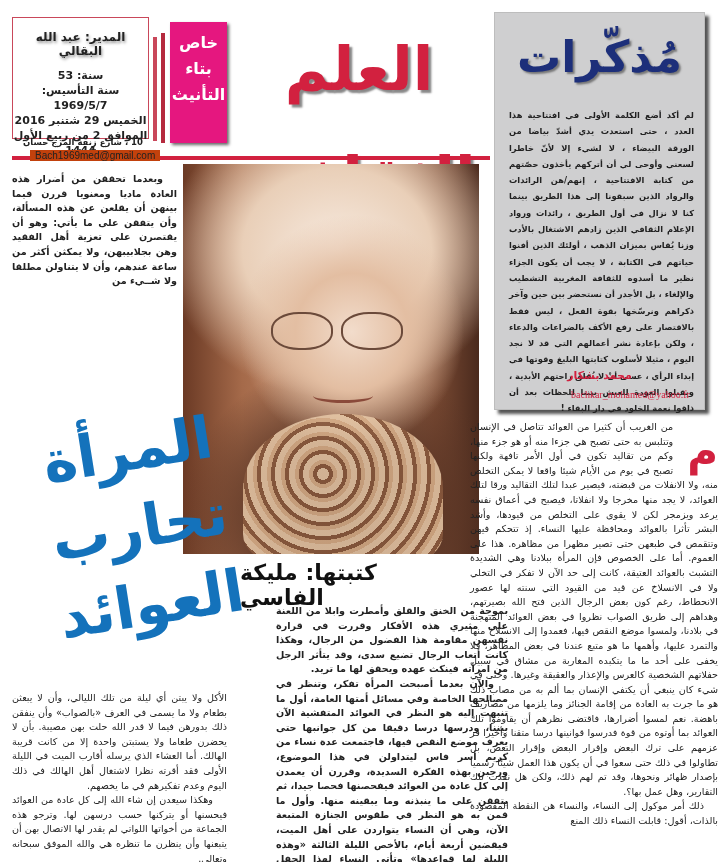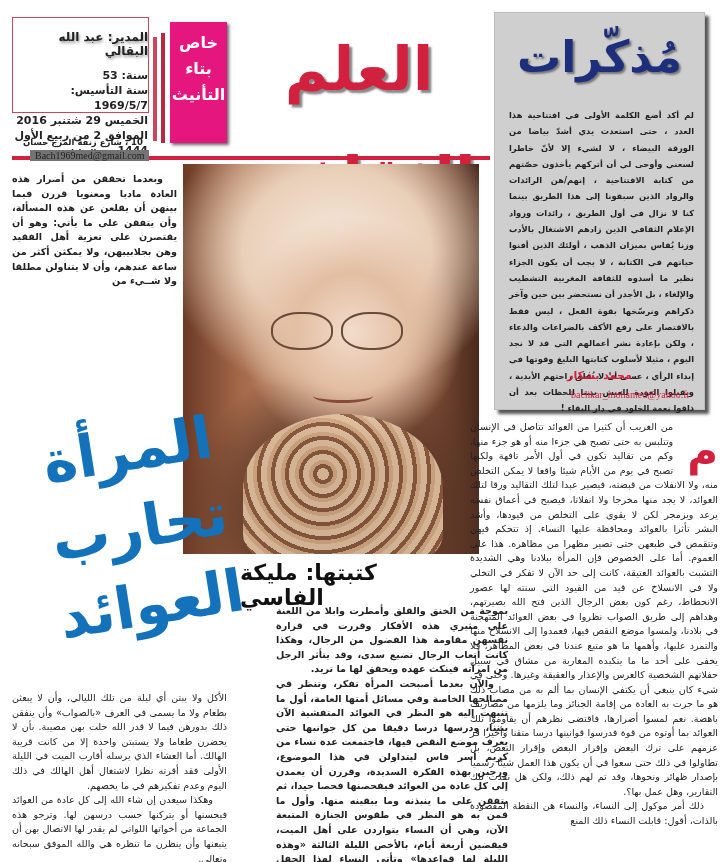--- a/index.html
+++ b/index.html
@@ -4,23 +4,23 @@
 <style>
   * { box-sizing: border-box; margin: 0; padding: 0; }
   html, body { width: 727px; height: 862px; overflow: hidden; background: #ffffff; }
   body { position: relative; font-family: "DejaVu Sans", sans-serif; color: #1a1a1a; }
 
   .abs { position: absolute; }
   .rtl { direction: rtl; text-align: justify; }
 
   
   .info-box {
-    left: 12px; top: 17px; width: 137px; height: 96px;
+    left: 12px; top: 17px; width: 137px; height: 122px;
     border: 1.5px solid #c9475a; background: #fff;
-    text-align: right; direction: rtl;
+    text-align: center; direction: rtl;
   }
   .info-director { margin-top: 12px; font-size: 12px; font-weight: bold; color: #222; text-shadow: 1px 2px 3px #999; }
   .info-line { font-size: 11px; font-weight: bold; color: #222; line-height: 15px; }
   .info-line.first { margin-top: 10px; }
   .address { left: 10px; top: 137px; width: 146px; font-size: 8.5px; font-weight: bold; direction: rtl; text-align: center; color: #222; }
 
   .red-bars { left: 153px; top: 33px; width: 14px; height: 110px; }
   .red-bars span { position: absolute; top: 0; width: 4px; height: 110px; background: #c9475a; }
   .red-bars span:nth-child(1) { left: 0; height: 104px; top: 4px; }
   .red-bars span:nth-child(2) { left: 8px; background: #b52a3e; }
@@ -35,22 +35,22 @@
   .masthead-title {
     left: 228px; top: 14px; width: 262px; height: 130px;
     color: #d2213f; font-size: 60px; font-weight: bold;
     direction: rtl; text-align: center; line-height: 110px;
     text-shadow: 3px 3px 2px #888; letter-spacing: -2px;
     font-family: "DejaVu Sans", sans-serif;
   }
 
   .email-rule { left: 12px; top: 156px; width: 478px; height: 4px; background: #d2213f; }
   .email-label {
-    left: 30px; top: 150px; padding: 0 5px; background: #737373;
-    font-family: Liberation Serif, serif; font-size: 10px; color: #222;
+    left: 30px; top: 150px; padding: 0 5px; background: #c2410c;
+    font-family: Liberation Sans, sans-serif; font-size: 10px; color: #222;
   }
 
   
   .memo-box {
     left: 494px; top: 12px; width: 211px; height: 398px;
     background: #cfcfd0; border: 1px solid #bdbdbd;
     box-shadow: 4px 4px 3px #555;
   }
   .memo-title {
     position: absolute; left: 0; top: 18px; width: 100%;

